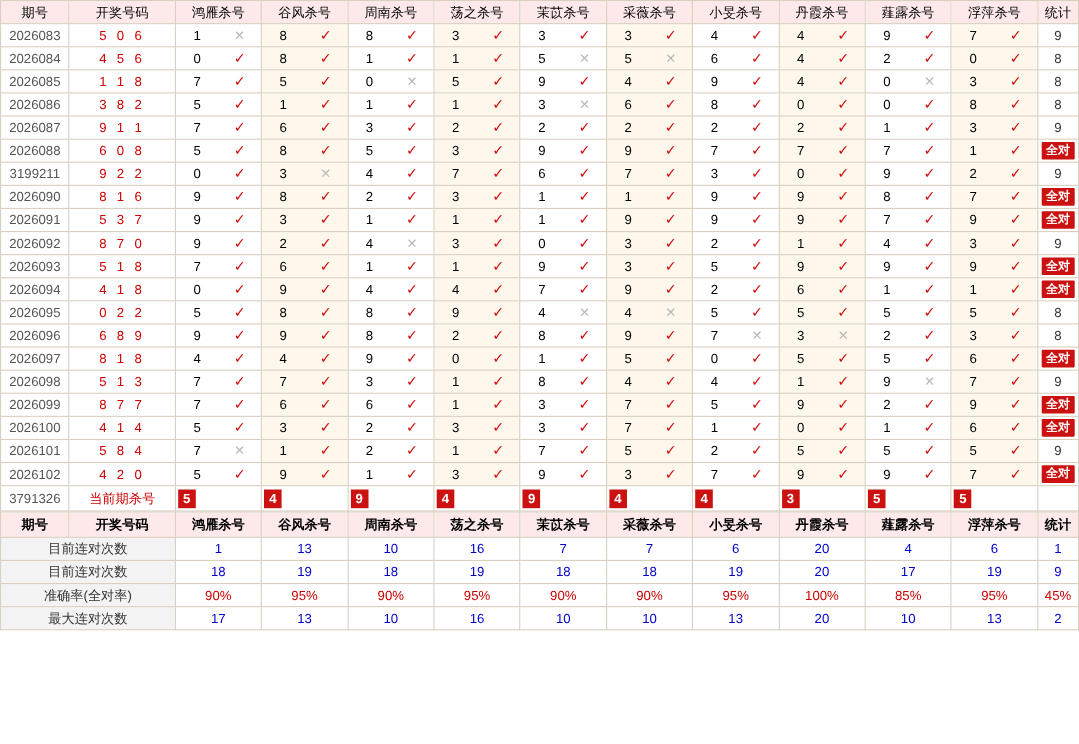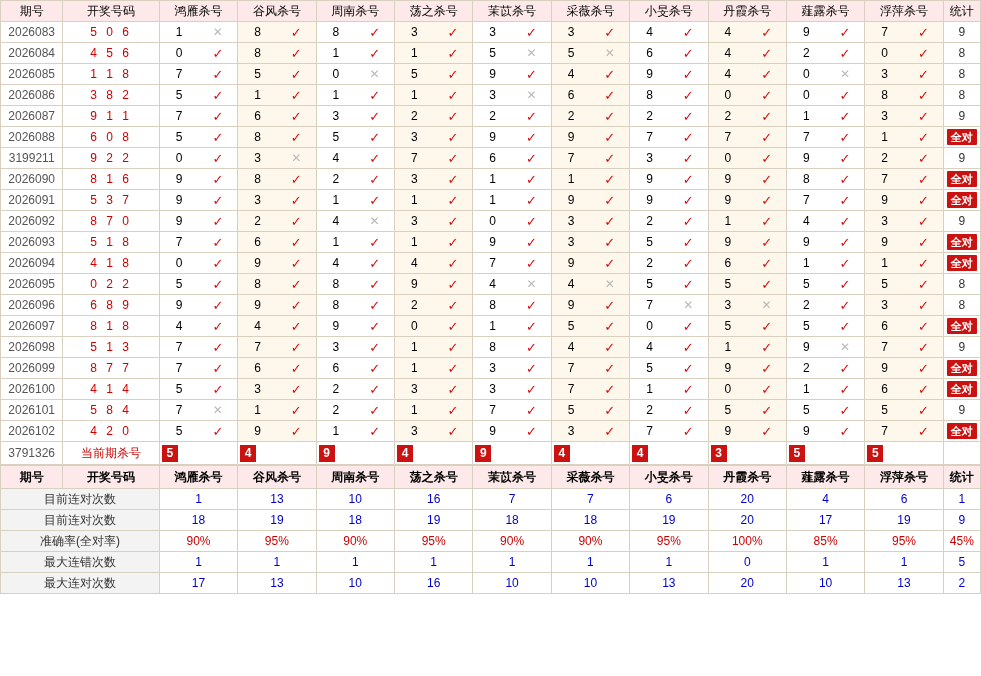--- a/index.html
+++ b/index.html
@@ -1572,34 +1572,20 @@
           <td class="sumval rate">95%</td>
           <td class="sumval rate">90%</td>
           <td class="sumval rate">90%</td>
           <td class="sumval rate">95%</td>
           <td class="sumval rate">100%</td>
           <td class="sumval rate">85%</td>
           <td class="sumval rate">95%</td>
           <td class="sumval rate">45%</td>
         </tr>
         <tr>
-          <td class="sumlabel" colspan="2">最大连错次数</td>
-          <td class="sumval">1</td>
-          <td class="sumval">1</td>
-          <td class="sumval">1</td>
-          <td class="sumval">1</td>
-          <td class="sumval">1</td>
-          <td class="sumval">1</td>
-          <td class="sumval">1</td>
-          <td class="sumval">0</td>
-          <td class="sumval">1</td>
-          <td class="sumval">1</td>
-          <td class="sumval">5</td>
-        </tr>
-        <tr>
           <td class="sumlabel" colspan="2">最大连对次数</td>
           <td class="sumval">17</td>
           <td class="sumval">13</td>
           <td class="sumval">10</td>
           <td class="sumval">16</td>
           <td class="sumval">10</td>
           <td class="sumval">10</td>
           <td class="sumval">13</td>
           <td class="sumval">20</td>
           <td class="sumval">10</td>

